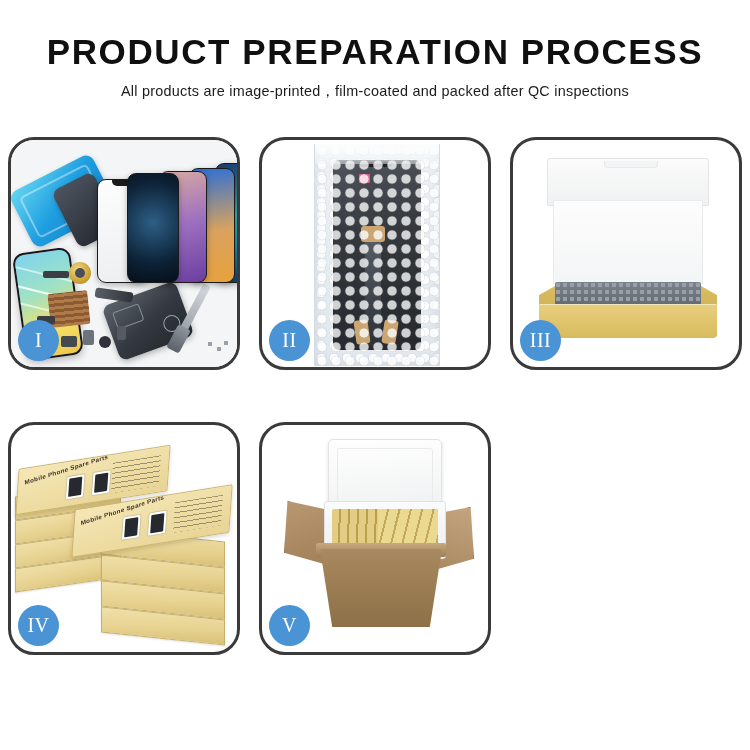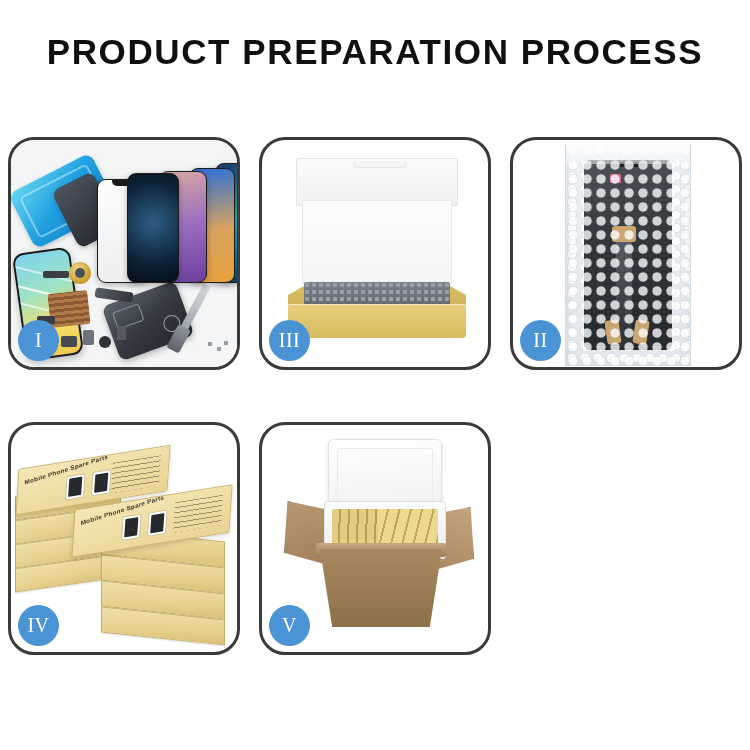--- a/index.html
+++ b/index.html
@@ -434,20 +434,21 @@
     transform: rotate(12deg);
   }
 </style>
 </head>
 <body>
 
 <div class="page">
 
   <div class="header">
     <div class="page-title">PRODUCT PREPARATION PROCESS</div>
+    <div class="page-subtitle">All products are image-printed，film-coated and packed after QC inspections</div>
   </div>
 
   <div class="grid">
 
     <div class="panel">
       <div class="panel-stage">
         <div class="scene-parts">
           <div class="adhesive"></div>
           <div class="adhesive-phone"></div>
 
@@ -474,46 +475,46 @@
           <div class="chip-5"></div>
           <div class="chip-6"></div>
           <div class="screws"></div>
         </div>
       </div>
       <div class="badge">I</div>
     </div>
 
     <div class="panel">
       <div class="panel-stage">
-        <div class="tray-wrap">
-          <div class="tray-lid-back"></div>
-          <div class="tray-foam-white"></div>
-          <div class="tray-foam-grey"></div>
-          <div class="tray-side-l"></div>
-          <div class="tray-side-r"></div>
-          <div class="tray-front"></div>
-        </div>
-      </div>
-      <div class="badge">III</div>
-    </div>
-
-    <div class="panel">
-      <div class="panel-stage">
         <div class="bubble-bag">
           <div class="bag-screen">
             <div class="bag-tag"></div>
             <div class="bag-flex"></div>
             <div class="bag-connector-l"></div>
             <div class="bag-connector-r"></div>
           </div>
           <div class="bag-bubbles"></div>
           <div class="bag-seal"></div>
         </div>
       </div>
       <div class="badge">II</div>
+    </div>
+
+    <div class="panel">
+      <div class="panel-stage">
+        <div class="tray-wrap">
+          <div class="tray-lid-back"></div>
+          <div class="tray-foam-white"></div>
+          <div class="tray-foam-grey"></div>
+          <div class="tray-side-l"></div>
+          <div class="tray-side-r"></div>
+          <div class="tray-front"></div>
+        </div>
+      </div>
+      <div class="badge">III</div>
     </div>
 
     <div class="panel">
       <div class="panel-stage">
         <div class="stack">
           <div class="bx bx-l1"></div>
           <div class="bx bx-l2"></div>
           <div class="bx bx-l3"></div>
           <div class="bx bx-l4"></div>
           <div class="bx bx-r1"></div>

